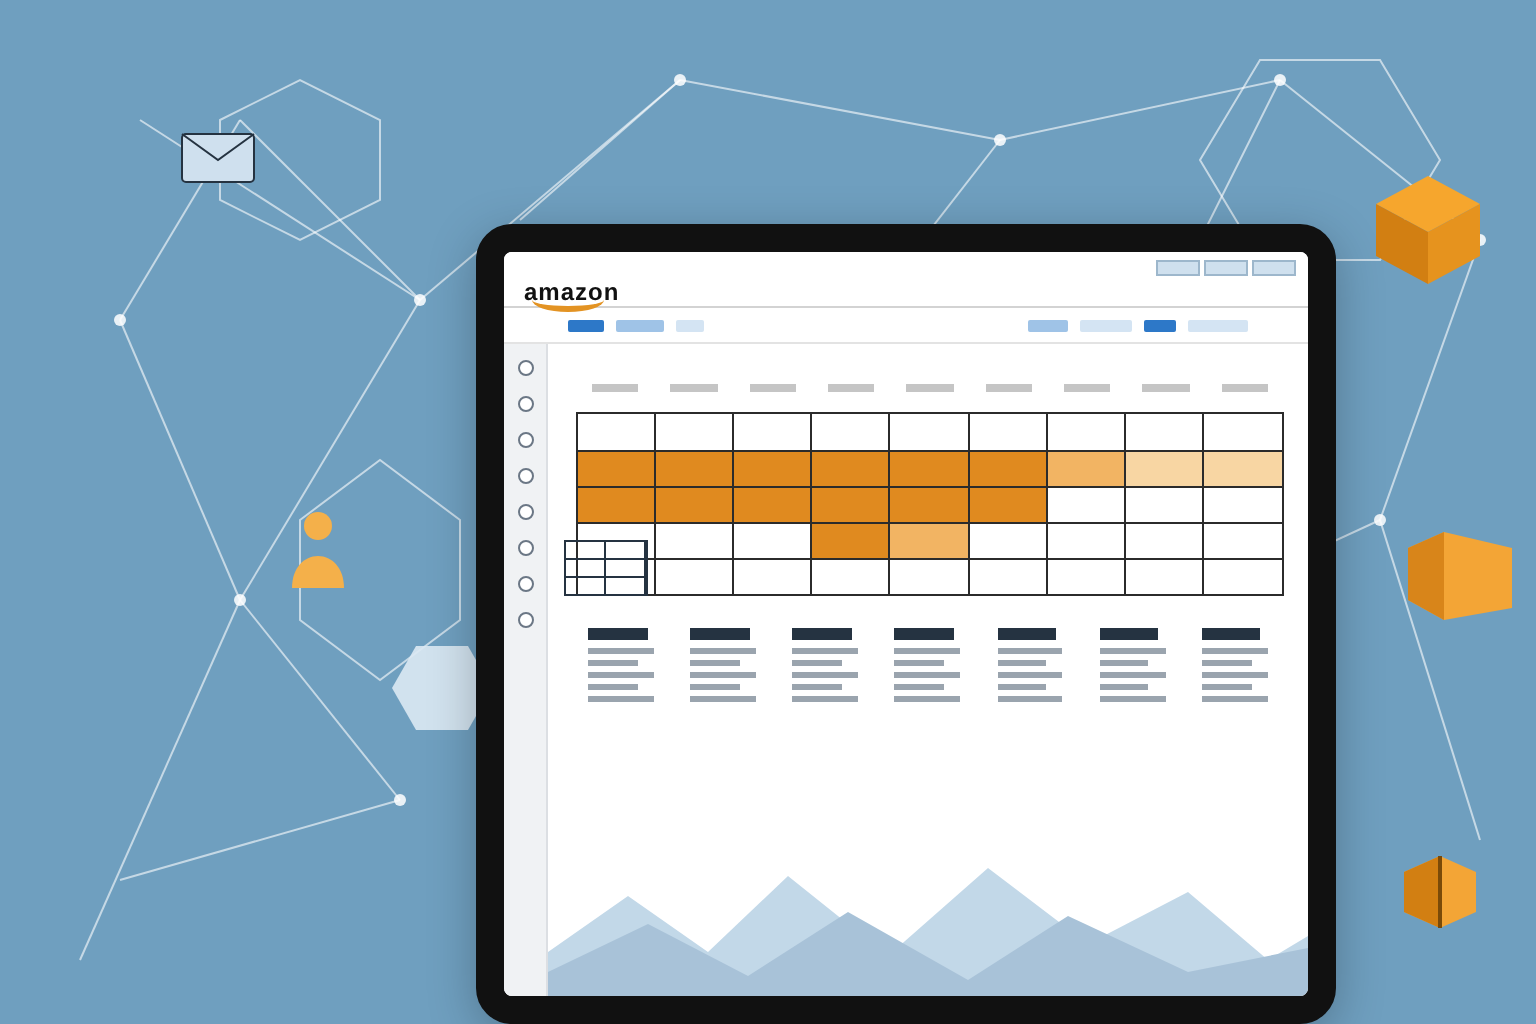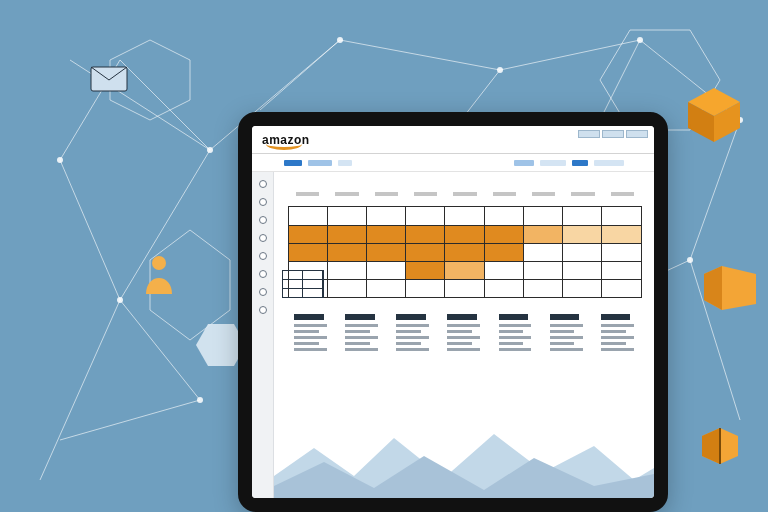--- a/index.html
+++ b/index.html
@@ -46,21 +46,21 @@
     height: 100%;
     background: #fff;
   }
 
   
   .brand-bar {
     height: 28px;
     background: #fff;
     border-bottom: 1px solid #d3d3d3;
     display: flex;
-    align-items: center;
+    align-items: flex-end;
     padding: 0 10px;
     gap: 6px;
   }
   .brand {
     font-family: "Arial Black", Arial, sans-serif;
     font-weight: 900;
     font-size: 12px;
     letter-spacing: .5px;
     color: #111;
     position: relative;

